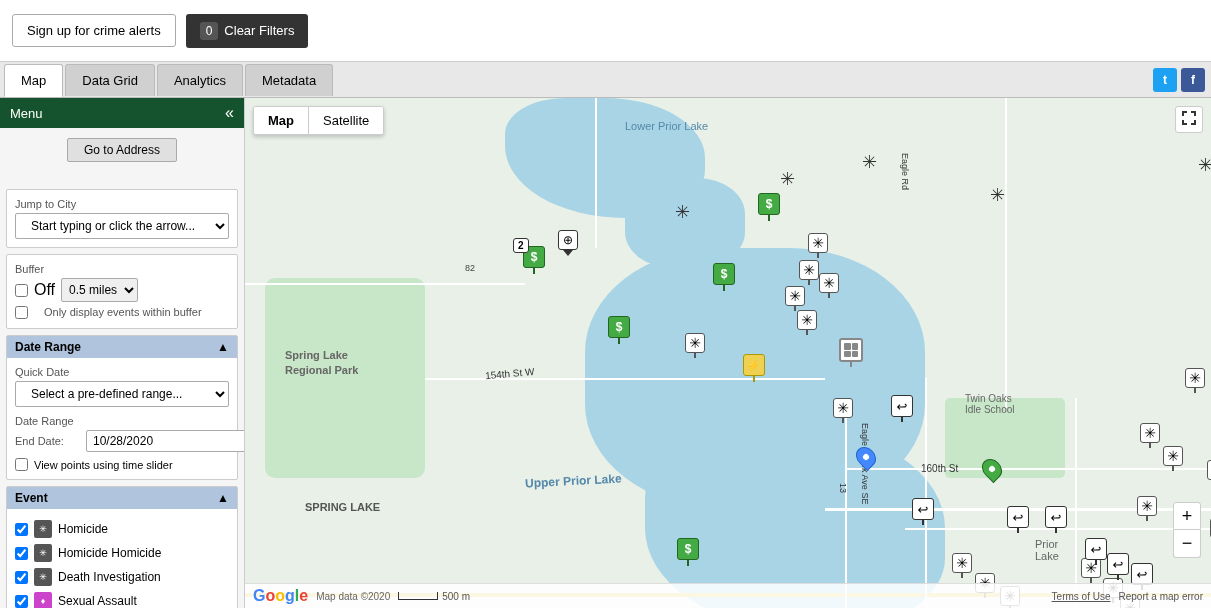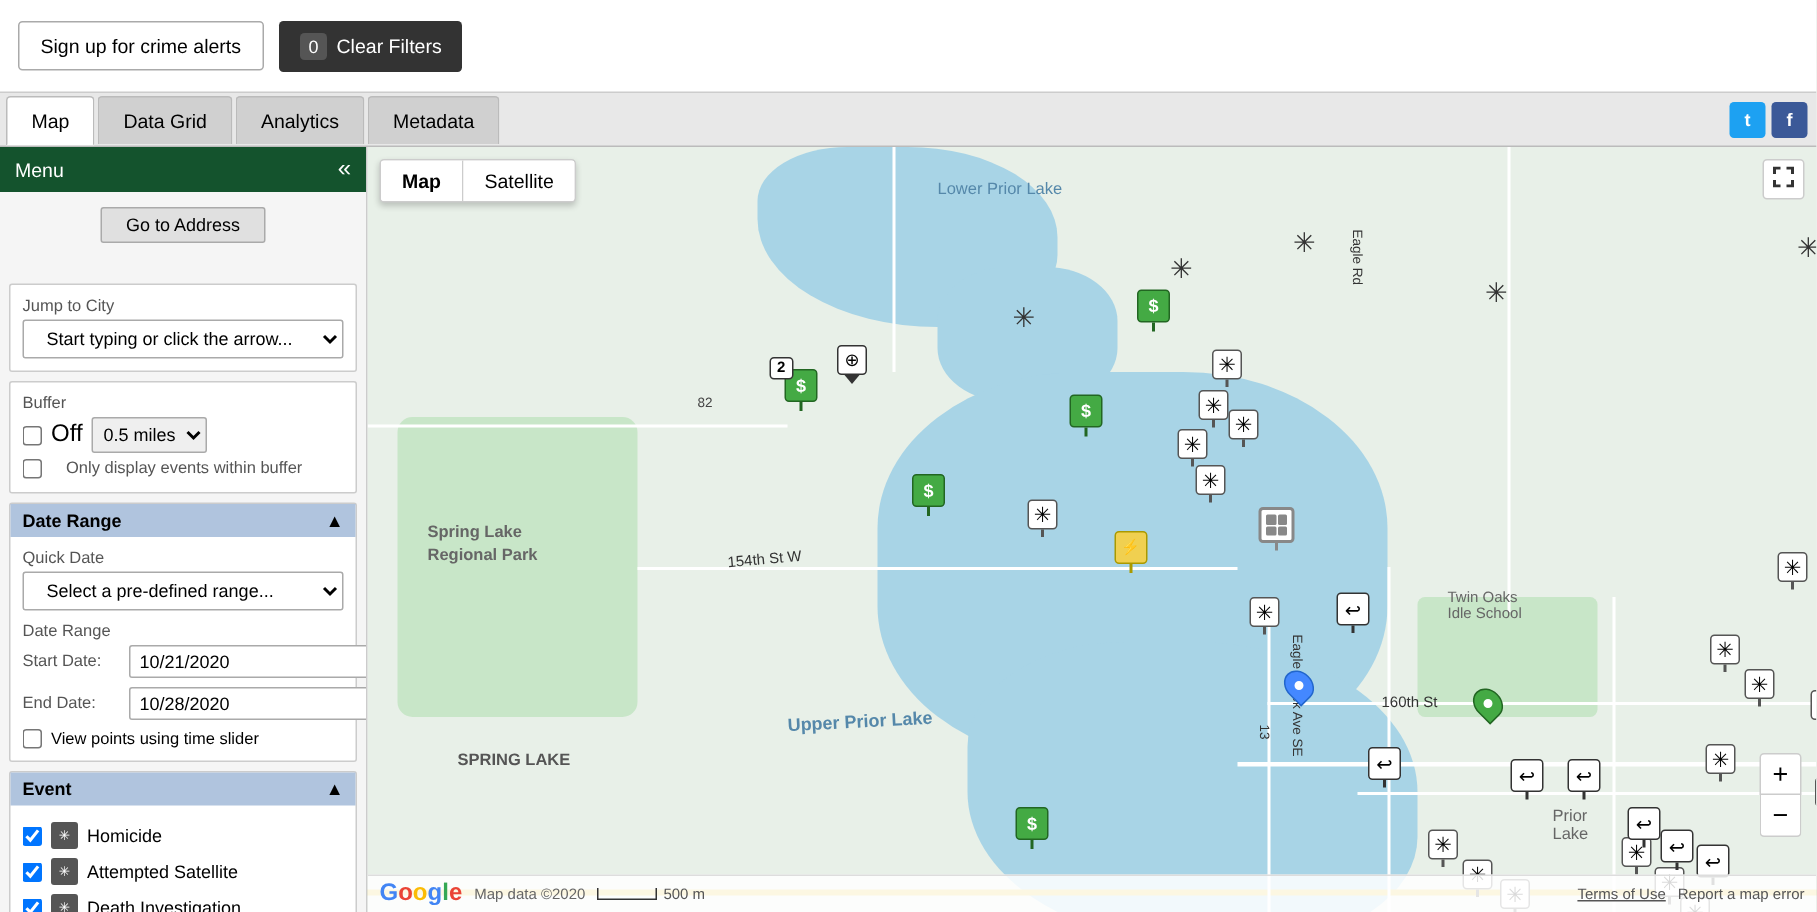--- a/index.html
+++ b/index.html
@@ -311,25 +311,20 @@
       <div class="sidebar-section">
         <div class="section-header">
           <span>Date Range</span>
           <span class="collapse-arrow">▲</span>
         </div>
         <div class="section-content">
           <label class="form-label">Quick Date</label>
           <select class="form-control" style="margin-bottom:8px;"><option>Select a pre-defined range...</option></select>
           <label class="form-label">Date Range</label>
           <div class="form-row">
-            <label>Start Date:</label>
-            <input type="text" class="date-input" value="10/21/2020" style="">
-
-          </div>
-          <div class="form-row">
             <label>End Date:</label>
             <input type="text" class="date-input" value="10/28/2020" style="">
 
           </div>
           <div class="time-slider-row">
             <input type="checkbox" style="">
             <span>View points using time slider</span>
           </div>
         </div>
       </div>
@@ -342,21 +337,21 @@
         <div class="section-content" id="event-list">
 
         <div class="event-item">
     <input type="checkbox" class="event-checkbox" checked="" style="">
     <div class="event-icon" style="background:#555555;">✳</div>
     <span>Homicide</span>
   </div>
             <div class="event-item">
     <input type="checkbox" class="event-checkbox" checked="" style="">
     <div class="event-icon" style="background:#555555;">✳</div>
-    <span>Attempted Satellite</span>
+    <span>Homicide Homicide</span>
   </div>
             <div class="event-item">
     <input type="checkbox" class="event-checkbox" checked="" style="">
     <div class="event-icon" style="background:#555555;">✳</div>
     <span>Death Investigation</span>
   </div>
             <div class="event-item">
     <input type="checkbox" class="event-checkbox" checked="" style="">
     <div class="event-icon" style="background:#cc44cc;">♦</div>
     <span>Sexual Assault</span>

